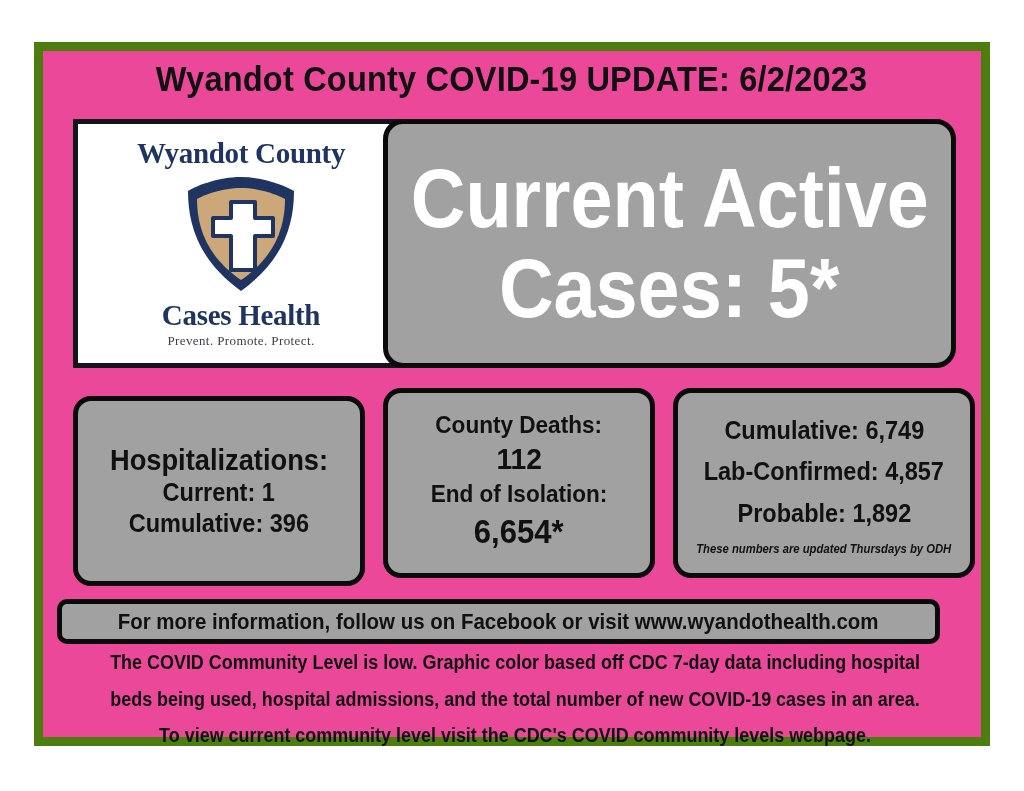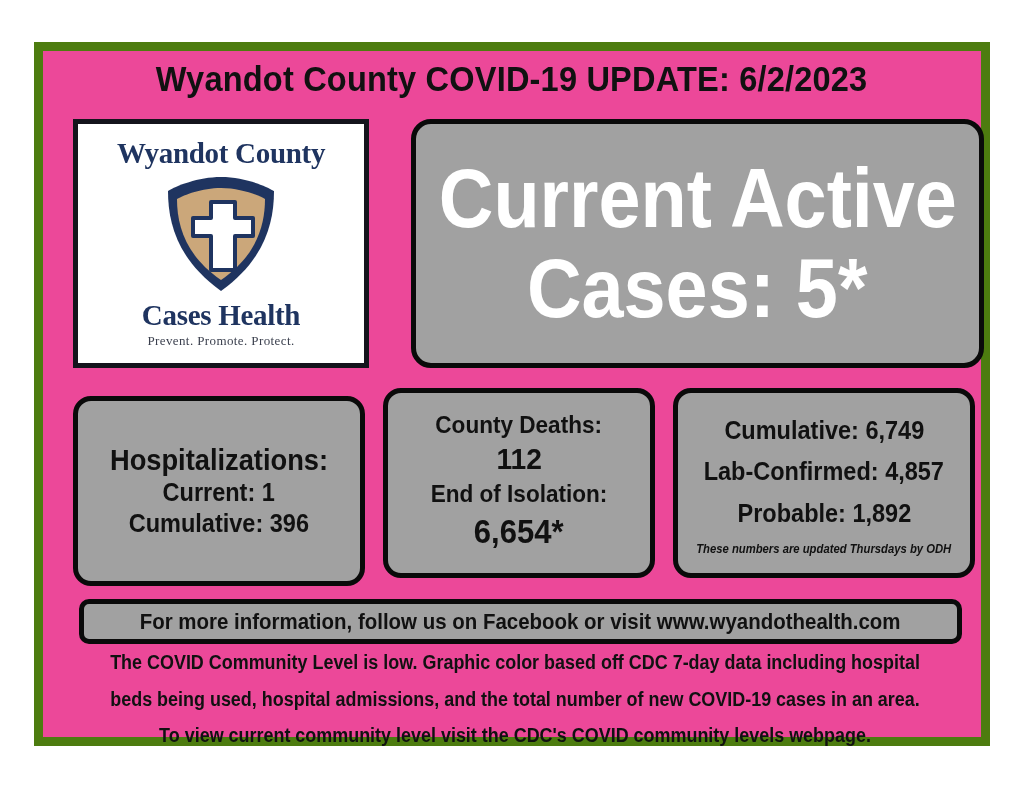--- a/index.html
+++ b/index.html
@@ -43,21 +43,21 @@
     transform: scaleX(0.93);
     display: inline-block;
     white-space: nowrap;
   }
 
   
   .logo-card {
     position: absolute;
     left: 30px;
     top: 68px;
-    width: 296px;
+    width: 336px;
     height: 249px;
     box-sizing: border-box;
     background: #ffffff;
     border: 5px solid #14141c;
     display: flex;
     flex-direction: column;
     align-items: center;
     justify-content: flex-start;
     padding-top: 14px;
   }
@@ -89,21 +89,20 @@
     width: 573px;
     height: 249px;
     box-sizing: border-box;
     background: #a1a1a1;
     border: 5px solid #0a0a0a;
     border-radius: 20px;
     display: flex;
     flex-direction: column;
     align-items: center;
     justify-content: center;
-    margin-left: 28px;
   }
   .active-line {
     font-family: "Liberation Sans Narrow", "Liberation Sans", sans-serif;
     font-size: 84px;
     font-weight: bold;
     color: #ffffff;
     line-height: 1.02;
     transform: scaleX(0.9);
     white-space: nowrap;
   }
@@ -183,21 +182,21 @@
     font-style: italic;
     color: #111111;
     transform: scaleX(0.94);
     white-space: nowrap;
     margin-top: 8px;
   }
 
   
   .fb-bar {
     position: absolute;
-    left: 36px;
+    left: 14px;
     top: 548px;
     width: 883px;
     height: 45px;
     box-sizing: border-box;
     background: #a1a1a1;
     border: 5px solid #0a0a0a;
     border-radius: 10px;
     display: flex;
     align-items: center;
     justify-content: center;

